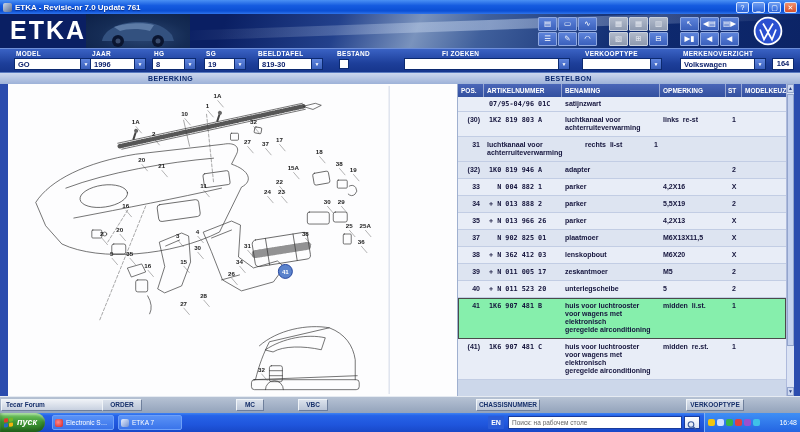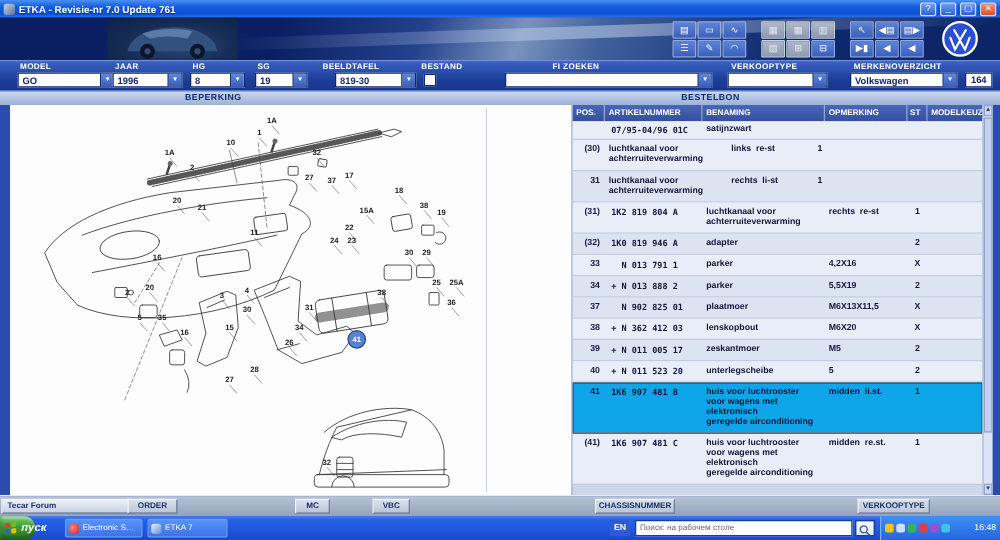--- a/index.html
+++ b/index.html
@@ -52,21 +52,21 @@
   .diagram{position:absolute;left:8px;top:0;width:450px;height:312px;background:#fdfdfe;border-right:1px solid #9fb0d0;box-sizing:border-box}
   .diagram svg{display:block;width:100%;height:100%}
 
   .tablepanel{position:absolute;left:458px;top:0;width:336px;height:312px;background:#ccd7ea;overflow:hidden}
   .thead{display:flex;height:13px;width:328px;background:linear-gradient(180deg,#4a66b8,#33509f);color:#fff;
     font-size:6.5px;font-weight:bold;box-sizing:border-box}
   .thead .hcell{padding:3px 0 0 3px;border-right:1px solid rgba(255,255,255,.45);box-sizing:border-box;white-space:nowrap;overflow:hidden}
   .rows{width:328px}
   .trow{display:flex;background:#e8edf7;border-bottom:1px solid #c2cde4;box-sizing:border-box}
   .trow.odd{background:#dde4f1}
-  .trow.selected{background:#0ea5e9;outline:1px solid #4a4a4a;outline-offset:-1px}
+  .trow.selected{background:#86efac;outline:1px solid #4a4a4a;outline-offset:-1px}
   .cell{font-size:7px;font-weight:bold;color:#14143c;padding-top:4px;padding-bottom:4px;box-sizing:border-box;overflow:hidden}
   .trow.first .cell{padding-top:3px;padding-bottom:3px}
   .c-pos{width:26px;text-align:right;padding-right:4px}
   .c-art{width:78px;font-family:"DejaVu Sans Mono",monospace;font-size:6.8px;padding-left:5px;white-space:pre}
   .c-ben{width:98px;white-space:pre-line;line-height:8px;padding-left:3px}
   .c-opm{width:66px;white-space:pre;padding-left:3px}
   .c-st{width:16px;text-align:center}
   .c-mk{flex:1}
   .vscroll{position:absolute;right:0;top:0;bottom:0;width:8px;background:#dbe3f4;border-left:1px solid #aebadc;box-sizing:border-box}
   .sarrow{height:9px;background:#cdd8f0;border:1px solid #92a4cc;font-size:5px;line-height:7px;text-align:center;color:#223a80;box-sizing:border-box}
@@ -77,21 +77,21 @@
   .bottombar{position:absolute;top:396px;left:0;right:0;height:17px;
     background:linear-gradient(180deg,#b6c2d4,#93a3bb);border-top:1px solid #e6ebf2;box-sizing:border-box}
   .bbtn{position:absolute;top:2px;height:12px;background:linear-gradient(180deg,#dbe2ec,#b9c4d6);
     border:1px solid;border-color:#f0f4f8 #6e7f9c #6e7f9c #f0f4f8;font-size:6.5px;font-weight:bold;color:#17306b;
     text-align:center;line-height:10px;box-sizing:border-box;white-space:nowrap;overflow:hidden}
   .bbtn.tecar{text-align:left;padding-left:4px;background:linear-gradient(180deg,#eef1f6,#c8d1e0)}
 
   
   .taskbar{position:absolute;top:413px;left:0;right:0;height:19px;
     background:linear-gradient(180deg,#3f83f3 0%,#2663e8 14%,#1f55dc 62%,#1848c8 100%)}
-  .startbtn{position:absolute;left:0;top:0;height:19px;width:28px;box-sizing:border-box;
+  .startbtn{position:absolute;left:0;top:0;height:19px;width:45px;box-sizing:border-box;
     background:linear-gradient(180deg,#7ccf6a,#3d9634 48%,#2e7d27);border-radius:0 9px 9px 0;
     color:#fff;font-weight:bold;font-style:italic;font-size:9px;line-height:18px;padding-left:17px;
     box-shadow:inset 0 -3px 4px rgba(20,70,15,.6),inset 0 2px 2px rgba(255,255,255,.4)}
   .xpflag{position:absolute;left:4px;top:5px;width:9px;height:9px;display:grid;grid-template:1fr 1fr/1fr 1fr;gap:1px;transform:skewY(-8deg)}
   .xpflag i{border-radius:1px}
   .taskitem{position:absolute;top:2px;height:15px;border-radius:2px;border:1px solid #6ea0f8;color:#fff;font-size:6.5px;
     line-height:13px;padding:0 3px 0 13px;white-space:nowrap;overflow:hidden;text-overflow:ellipsis;box-sizing:border-box;
     background:linear-gradient(180deg,#5a92f6,#3a74ea)}
   .ticon{position:absolute;left:2px;top:3px;width:8px;height:8px;border-radius:2px}
   .task-esi .ticon{background:radial-gradient(circle at 40% 40%,#ff8a8a,#d42020)}
@@ -114,20 +114,21 @@
   <div class="appicon"></div>
   <div class="titletext">ETKA - Revisie-nr 7.0 Update 761</div>
   <div class="winbtn">?</div>
   <div class="winbtn">_</div>
   <div class="winbtn">▢</div>
   <div class="winbtn close">✕</div>
 </div>
 
 <div class="header">
   <div class="streak"></div>
+  <div class="etkalogo">ETKA</div>
   <div class="carphoto">
     <svg viewBox="0 0 104 34" width="104" height="34">
       <path d="M16,27 C18,17 30,9 50,8 C68,7 80,13 86,21 L88,27 Z" fill="#33517f"></path>
       <path d="M28,13 C38,9 58,8 68,11 L64,17 C52,14 40,15 34,17 Z" fill="#5d7ba6"></path>
       <circle cx="32" cy="27" r="6" fill="#0a1530"></circle>
         <circle cx="32" cy="27" r="2.5" fill="#3a4c6e"></circle>
       <circle cx="72" cy="27" r="6" fill="#0a1530"></circle>
         <circle cx="72" cy="27" r="2.5" fill="#3a4c6e"></circle>
     </svg>
   </div>
@@ -185,21 +186,21 @@
     <span class="carrow">▼</span>
     </div>
 
   <span class="flabel" style="left:206px">SG</span>
   <div class="combo" style="left:204px;width:42px">
     <span class="cval">19</span>
     <span class="carrow">▼</span>
     </div>
 
   <span class="flabel" style="left:258px">BEELDTAFEL</span>
-  <div class="combo" style="left:268px;width:65px">
+  <div class="combo" style="left:258px;width:65px">
     <span class="cval">819-30</span>
     <span class="carrow">▼</span>
     </div>
 
   <span class="flabel" style="left:337px">BESTAND</span>
   <div class="checkbox" style="left:339px"></div>
 
   <span class="flabel" style="left:442px">FI ZOEKEN</span>
   <div class="combo" style="left:404px;width:166px">
     <span class="cval"></span>
@@ -404,65 +405,65 @@
         <div class="trow even first">
           <div class="cell c-pos"></div>
           <div class="cell c-art">07/95-04/96 01C</div>
           <div class="cell c-ben">satijnzwart</div>
           <div class="cell c-opm"></div>
           <div class="cell c-st"></div>
           <div class="cell c-mk"></div>
         </div>
         <div class="trow even">
           <div class="cell c-pos">(30)</div>
+          <div class="cell c-art">1K2 819 803 A</div>
           <div class="cell c-ben">luchtkanaal voor
 achterruiteverwarming</div>
           <div class="cell c-opm">links  re-st</div>
           <div class="cell c-st">1</div>
           <div class="cell c-mk"></div>
         </div>
         <div class="trow odd">
           <div class="cell c-pos">31</div>
           <div class="cell c-ben">luchtkanaal voor
 achterruiteverwarming</div>
           <div class="cell c-opm">rechts  li-st</div>
           <div class="cell c-st">1</div>
           <div class="cell c-mk"></div>
         </div>
-        <div class="trow even">
-          <div class="cell c-pos">(31)</div>
-          <div class="cell c-art">1K2 819 804 A</div>
-          <div class="cell c-ben">luchtkanaal voor
-achterruiteverwarming</div>
-          <div class="cell c-opm">rechts  re-st</div>
-          <div class="cell c-st">1</div>
-          <div class="cell c-mk"></div>
-        </div>
         <div class="trow odd">
           <div class="cell c-pos">(32)</div>
           <div class="cell c-art">1K0 819 946 A</div>
           <div class="cell c-ben">adapter</div>
           <div class="cell c-opm"></div>
           <div class="cell c-st">2</div>
           <div class="cell c-mk"></div>
         </div>
         <div class="trow even">
           <div class="cell c-pos">33</div>
-          <div class="cell c-art">  N 013 791 1</div>
+          <div class="cell c-art">  N 004 882 1</div>
           <div class="cell c-ben">parker</div>
           <div class="cell c-opm">4,2X16</div>
           <div class="cell c-st">X</div>
           <div class="cell c-mk"></div>
         </div>
         <div class="trow odd">
           <div class="cell c-pos">34</div>
           <div class="cell c-art">+ N 013 888 2</div>
           <div class="cell c-ben">parker</div>
           <div class="cell c-opm">5,5X19</div>
           <div class="cell c-st">2</div>
+          <div class="cell c-mk"></div>
+        </div>
+        <div class="trow even">
+          <div class="cell c-pos">35</div>
+          <div class="cell c-art">+ N 013 966 26</div>
+          <div class="cell c-ben">parker</div>
+          <div class="cell c-opm">4,2X13</div>
+          <div class="cell c-st">X</div>
           <div class="cell c-mk"></div>
         </div>
         <div class="trow odd">
           <div class="cell c-pos">37</div>
           <div class="cell c-art">  N 902 825 01</div>
           <div class="cell c-ben">plaatmoer</div>
           <div class="cell c-opm">M6X13X11,5</div>
           <div class="cell c-st">X</div>
           <div class="cell c-mk"></div>
         </div>

